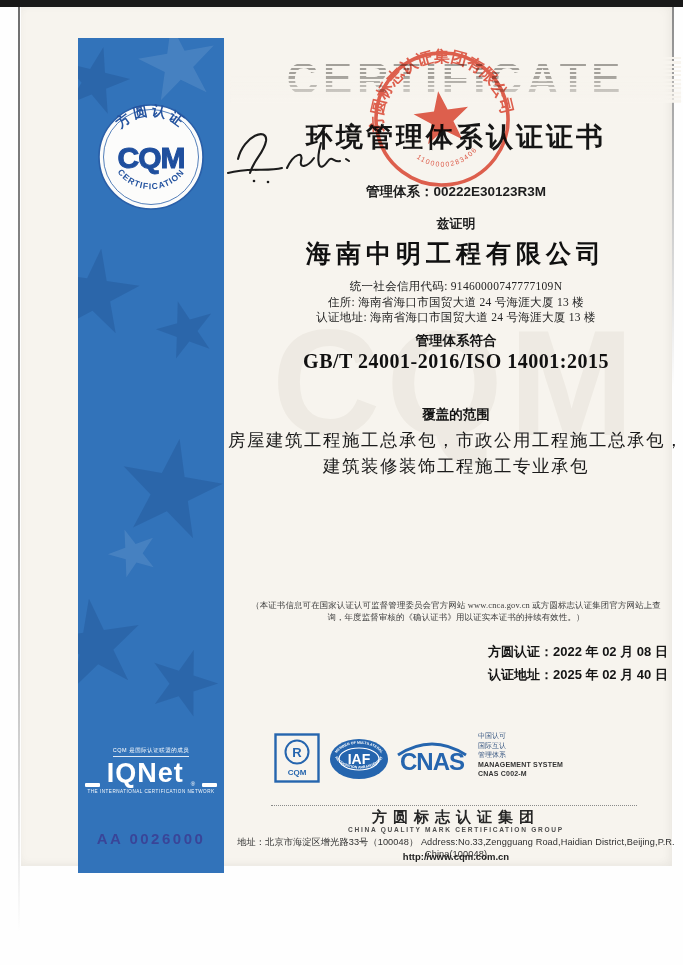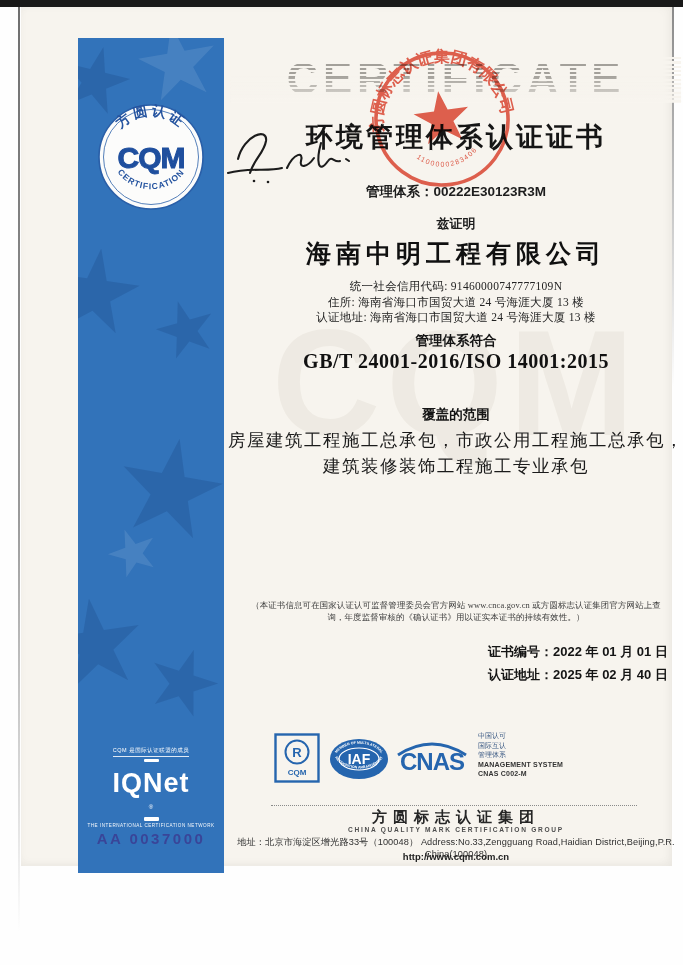--- a/index.html
+++ b/index.html
@@ -15,21 +15,21 @@
 
   
   .sidebar{position:absolute;left:57px;top:31px;width:146px;height:835px;background:#3273ba;overflow:hidden;}
   .star{position:absolute;clip-path:polygon(50% 0%,61% 35%,98% 35%,68% 57%,79% 91%,50% 70%,21% 91%,32% 57%,2% 35%,39% 35%);}
   .star.dark{background:rgba(10,30,80,0.14);}
   .star.light{background:rgba(255,255,255,0.10);}
   .cqm-logo{position:absolute;left:20px;top:66px;width:106px;height:106px;}
   .iqnet{position:absolute;left:0;top:700px;width:146px;text-align:center;color:#fff;}
   .iqnet-above{display:inline-block;font-size:5.5px;letter-spacing:.5px;border-bottom:.5px solid rgba(255,255,255,.85);
                padding-bottom:1.5px;margin-bottom:2px;}
-  .iqnet-main{display:flex;align-items:center;justify-content:center;gap:7px;flex-direction:column;}
+  .iqnet-main{display:flex;align-items:flex-end;justify-content:center;gap:7px;}
   .iqnet-name{font-size:27px;font-weight:bold;letter-spacing:1px;line-height:28px;}
   .iqnet-reg{font-size:6px;vertical-align:top;}
   .iqnet-dash{width:15px;height:3.5px;background:#fff;border-radius:1px;}
   .iqnet-below{font-size:4.6px;letter-spacing:.5px;margin-top:2px;opacity:.95;}
   .serial{position:absolute;left:0;top:792px;width:146px;text-align:center;font-size:15px;
           letter-spacing:2.5px;color:#3b3d93;opacity:.85;font-weight:600;}
 
   
   .main{position:absolute;left:203px;top:38px;width:464px;height:828px;}
   .main > div{position:absolute;left:0;width:464px;text-align:center;}
@@ -111,21 +111,21 @@
         <span class="iqnet-above">CQM 是国际认证联盟的成员</span>
         <div class="iqnet-main">
           <span class="iqnet-dash"></span>
           <span class="iqnet-name">IQNet</span>
             <span class="iqnet-reg">®</span>
           <span class="iqnet-dash"></span>
         </div>
         <div class="iqnet-below">THE INTERNATIONAL CERTIFICATION NETWORK</div>
       </div>
 
-      <div class="serial">AA 0037000</div>
+      <div class="serial">AA 0026000</div>
     </aside>
 
     <main class="main">
 
       <div class="watermark">CQM</div>
 
       <div class="cert-word">CERTIFICATE</div>
 
       <div class="doc-title">环境管理体系认证证书</div>
 
@@ -158,21 +158,21 @@
           <path d="M63,45 C70,30 80,28 77,38 C75,45 83,45 90,35"></path>
           <path d="M97,20 C92,38 94,52 104,38 C108,32 110,40 116,38"></path>
           <path d="M122,36 l3,2"></path>
         </g>
         <circle cx="30" cy="58" r="1.3" fill="#1c1c1c"></circle>
         <circle cx="44" cy="59" r="1.3" fill="#1c1c1c"></circle>
       </svg>
 
       <div class="dates">
         <div>
-          <span>证书编号：</span><span>2022 年 01 月 01 日</span>
+          <span>方圆认证：</span><span>2022 年 02 月 08 日</span>
         </div>
         <div>
           <span>认证地址：</span><span>2025 年 02 月 40 日</span>
         </div>
       </div>
 
       <svg class="stamp" viewBox="0 0 148 148">
         <circle cx="74" cy="74" r="66" fill="none" stroke="#e14b38" stroke-width="3.6"></circle>
         <polygon points="74,46 80.9,65.4 101.5,65.4 85,77.6 91.3,97 74,85.2 56.7,97 63,77.6 46.5,65.4 67.1,65.4" fill="#e14b38"></polygon>
         <defs>

